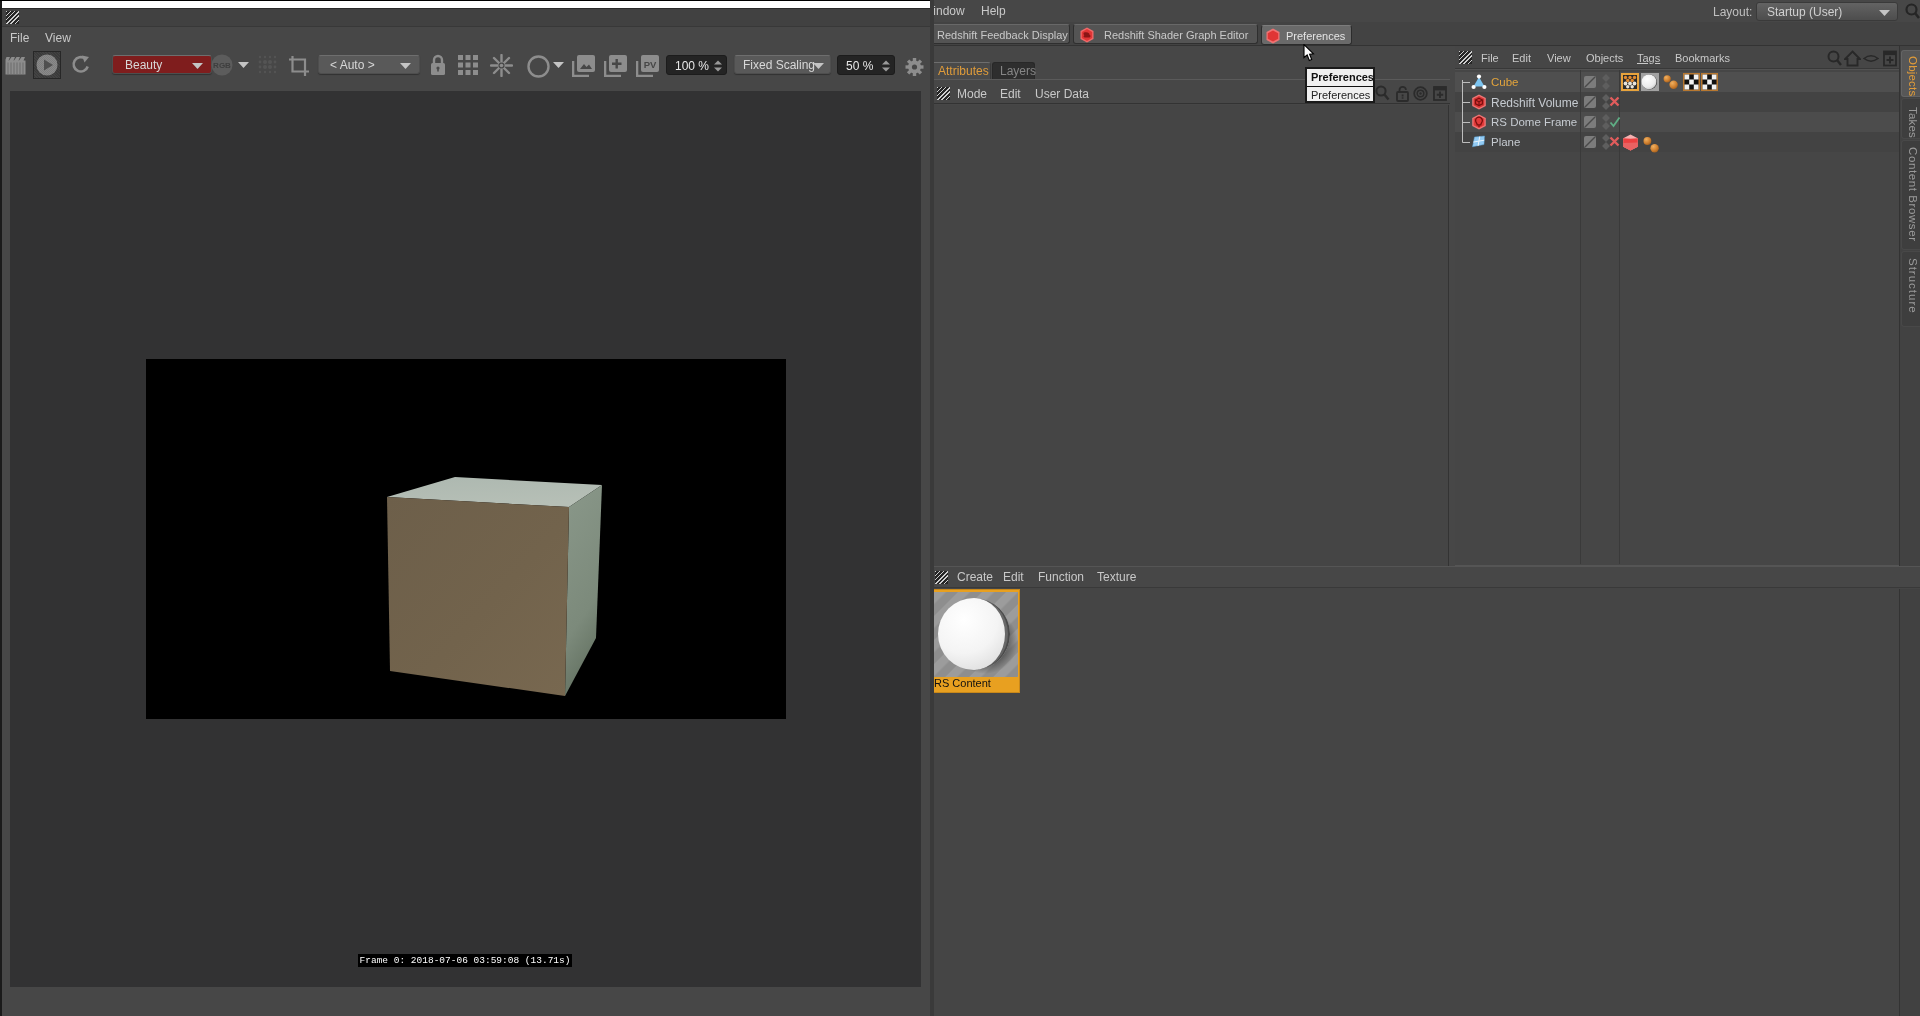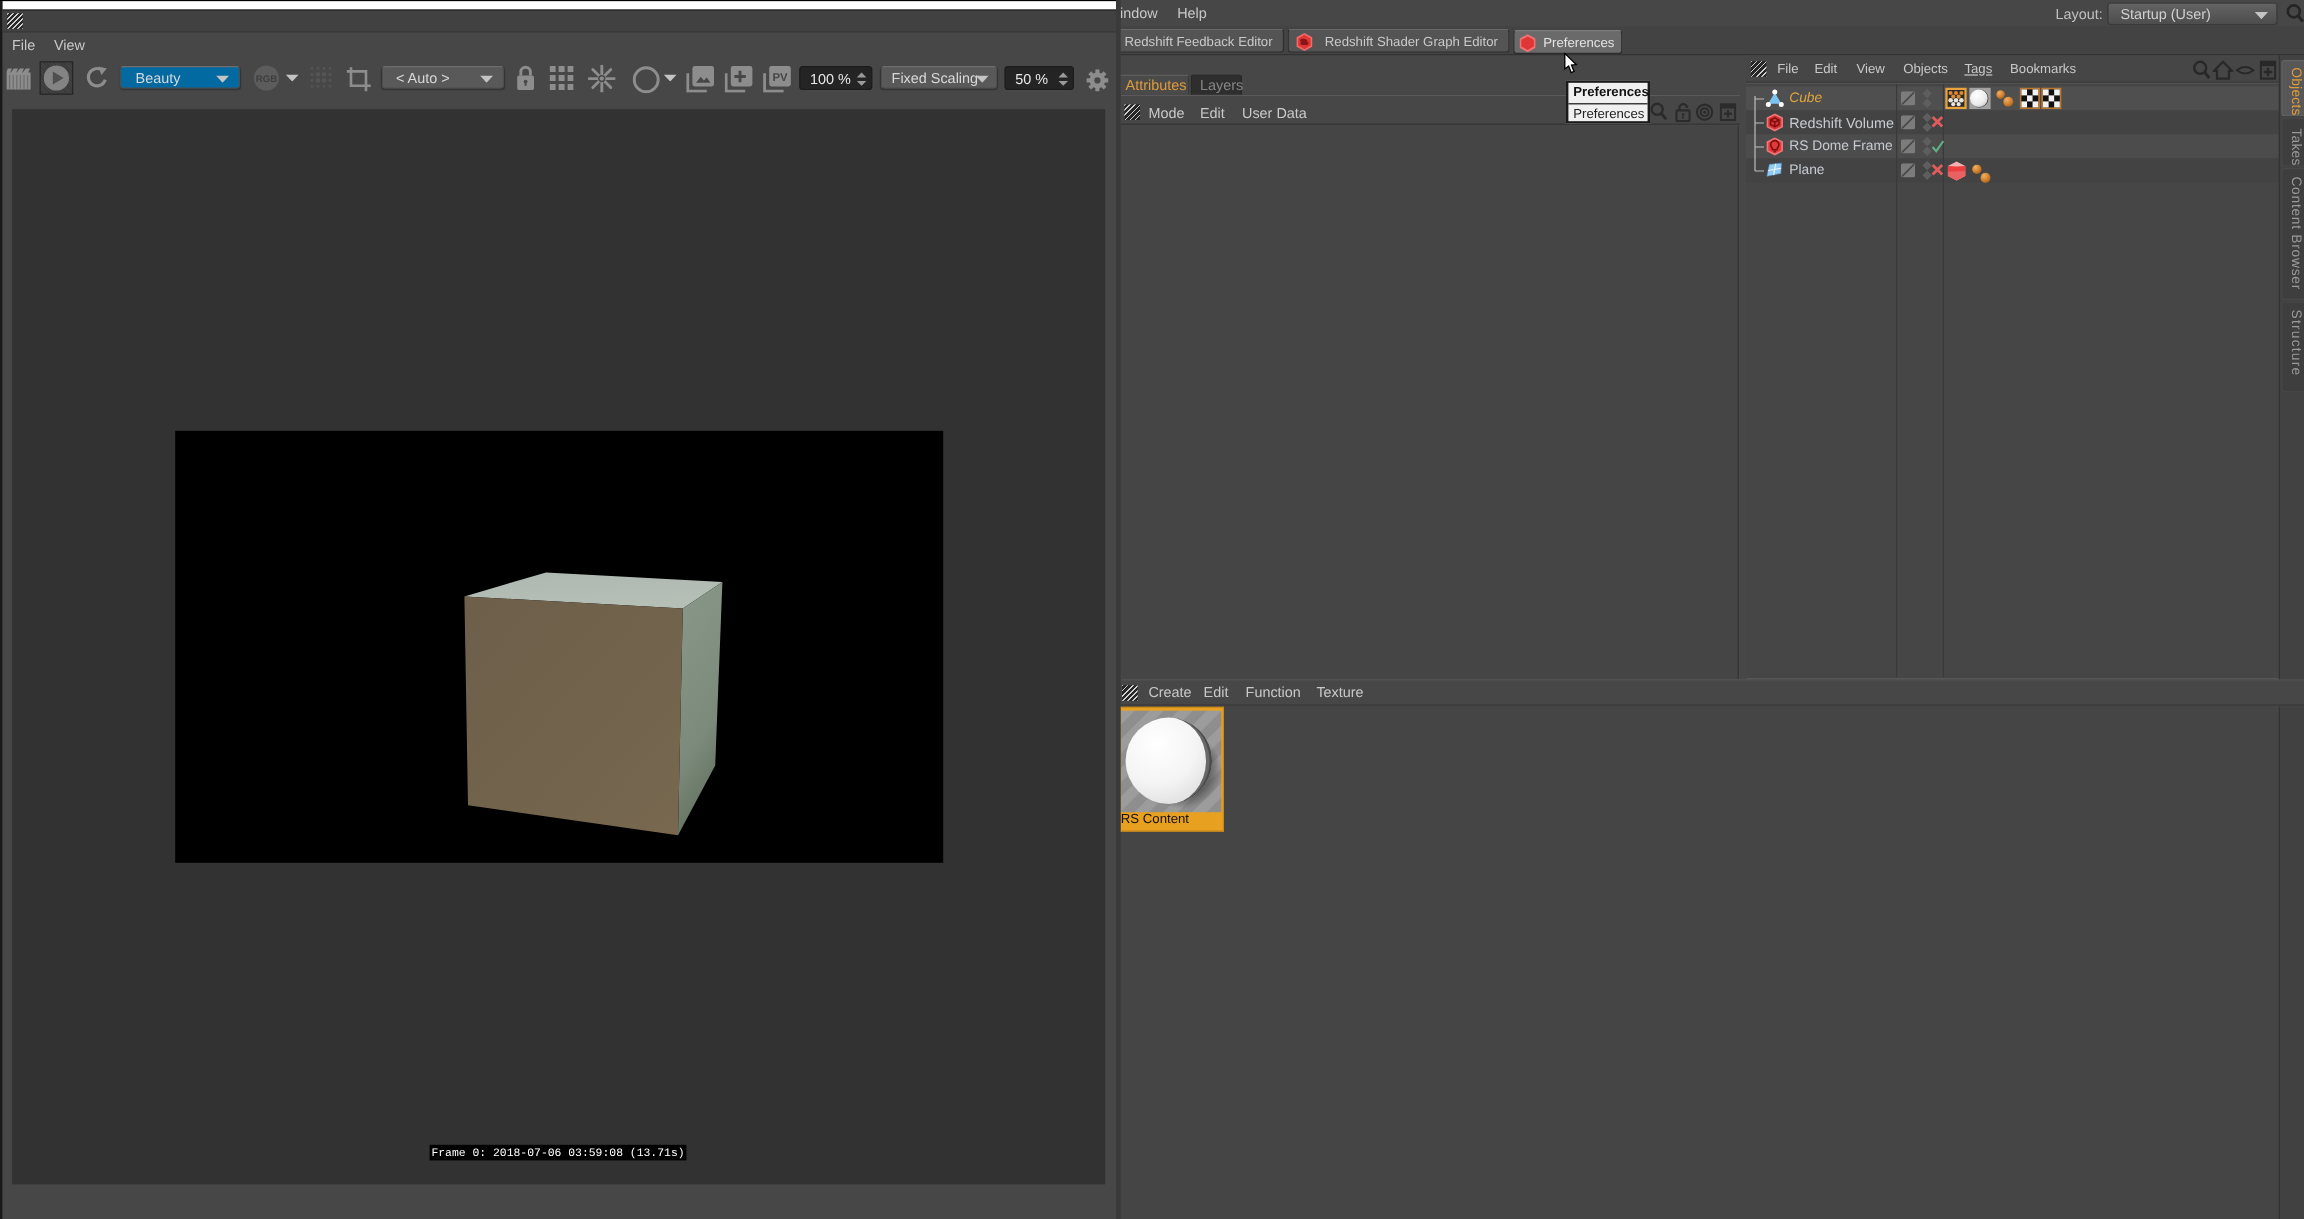--- a/index.html
+++ b/index.html
@@ -53,21 +53,21 @@
           </defs>
         <circle cx="11" cy="11" r="10.5" fill="url(#dith)"></circle>
         <path d="M8 5.5 L17 11 L8 16.5 Z" fill="#4f4f4f"></path>
       </svg>
 
       <svg class="abs" style="left:71px;top:5px;" width="19" height="20">
         <path d="M14.2 3.6 A 7.2 7.2 0 1 0 16.7 11.5" fill="none" stroke="#8d8d8d" stroke-width="2.6"></path>
         <path d="M11 0.5 L18 2 L13.5 7.5 Z" fill="#8d8d8d"></path>
       </svg>
 
-      <div class="abs" style="left:100px;top:5px;width:100px;height:19px;background:#0369a1;border:1px solid #4e4e4e;
+      <div class="abs" style="left:112px;top:5px;width:100px;height:19px;background:#7f1d1d;border:1px solid #4e4e4e;
         border-top-color:#6e6e6e;border-radius:3px;box-shadow:0 1px 1px rgba(0,0,0,0.3);">
         <div class="txt" style="position:absolute;left:12px;top:2px;color:#d8d8d8;">Beauty</div>
         <svg class="abs" style="right:8px;top:7px;" width="11" height="6">
             <path d="M0 0 H11 L5.5 6 Z" fill="#c4c4c4"></path>
           </svg>
       </div>
 
       <svg class="abs" style="left:211px;top:4px;" width="22" height="22">
         <circle cx="11" cy="11" r="10.5" fill="#5c5c5c"></circle>
         <text x="11" y="14" font-size="8" font-weight="bold" fill="#3e3e3e" text-anchor="middle" font-family="Liberation Sans">RGB</text>
@@ -252,21 +252,21 @@
         </svg>
     </div>
     <svg class="abs" style="left:971px;top:3px;" width="15" height="17">
       <circle cx="6.5" cy="6.5" r="5" fill="none" stroke="#252525" stroke-width="2.2"></circle>
       <line x1="10" y1="10" x2="14" y2="15" stroke="#252525" stroke-width="2.6"></line>
     </svg>
 
     <div class="abs" style="left:0;top:22px;width:986px;height:24px;background:#434343;border-bottom:1px solid #333;"></div>
 
     <div class="abs" style="left:-6px;top:24px;width:142px;height:20px;background:#545454;border:1px solid #2f2f2f;border-top-color:#686868;border-radius:3px;">
-      <div class="abs" style="font-size:11px;color:#c9c9c9;left:8px;top:4px;white-space:nowrap;">Redshift Feedback Editor</div>
+      <div class="abs" style="font-size:11px;color:#c9c9c9;left:8px;top:4px;white-space:nowrap;">Redshift Feedback Display</div>
     </div>
 
     <div class="abs" style="left:139px;top:24px;width:185px;height:20px;background:#545454;border:1px solid #2f2f2f;border-top-color:#686868;border-radius:3px;">
       <svg class="abs" style="left:5px;top:2px;" width="16" height="16" viewBox="0 0 16 16">
         <polygon points="8,0.5 14.5,4 14.5,12 8,15.5 1.5,12 1.5,4" fill="#ef6a6a"></polygon>
         <polygon points="8,2 13.2,5 13.2,11 8,14 2.8,11 2.8,5" fill="#e03535"></polygon>
         <path d="M5 5.5 C9 4.5 11 6.5 10.5 8 C12 8 12 10.5 10 10.5 L6 10.5 C4.5 10.5 4 9 5.3 8.3 C4.3 7.5 4.3 6 5 5.5 Z" fill="#8a1515"></path>
       </svg>
       <div class="abs" style="font-size:11px;color:#c9c9c9;left:30px;top:4px;white-space:nowrap;">Redshift Shader Graph Editor</div>
     </div>
@@ -365,21 +365,21 @@
           <line x1="7.5" y1="70.5" x2="15" y2="70.5"></line>
         </g>
       </svg>
 
       <svg class="abs" style="left:16px;top:28px;" width="16" height="16" viewBox="0 0 16 16">
         <path d="M8 3 L13.5 12.5 L2.5 12.5 Z" fill="#7cc4f0"></path>
         <circle cx="8" cy="2.6" r="2.1" fill="#fff"></circle>
         <circle cx="2.6" cy="13" r="2.1" fill="#fff"></circle>
         <circle cx="13.4" cy="13" r="2.1" fill="#fff"></circle>
       </svg>
-      <div class="abs" style="font-size:11.5px;color:#e2a43c;left:36px;top:30px;font-style:italic;">Cube</div>
+      <div class="abs" style="font-size:11.5px;color:#e2a43c;left:36px;top:30px;">Cube</div>
 
       <svg class="abs" style="left:16px;top:48px;" width="16" height="16" viewBox="0 0 16 16">
         <polygon points="8,0.5 14.8,4 14.8,12 8,15.5 1.2,12 1.2,4" fill="#ee7676"></polygon>
         <polygon points="8,2 13.4,4.8 13.4,11.2 8,14 2.6,11.2 2.6,4.8" fill="#d63333"></polygon>
         <g fill="none" stroke="#7c0f0f" stroke-width="1.2">
           <path d="M8 4.2 L11.5 6 L11.5 9.8 L8 11.6 L4.5 9.8 L4.5 6 Z"></path>
           <path d="M4.5 6 L8 7.8 L11.5 6 M8 7.8 V11.6"></path>
         </g>
       </svg>
       <div class="abs" style="font-size:12px;color:#c6cbd1;left:36px;top:50px;">Redshift Volume</div>

